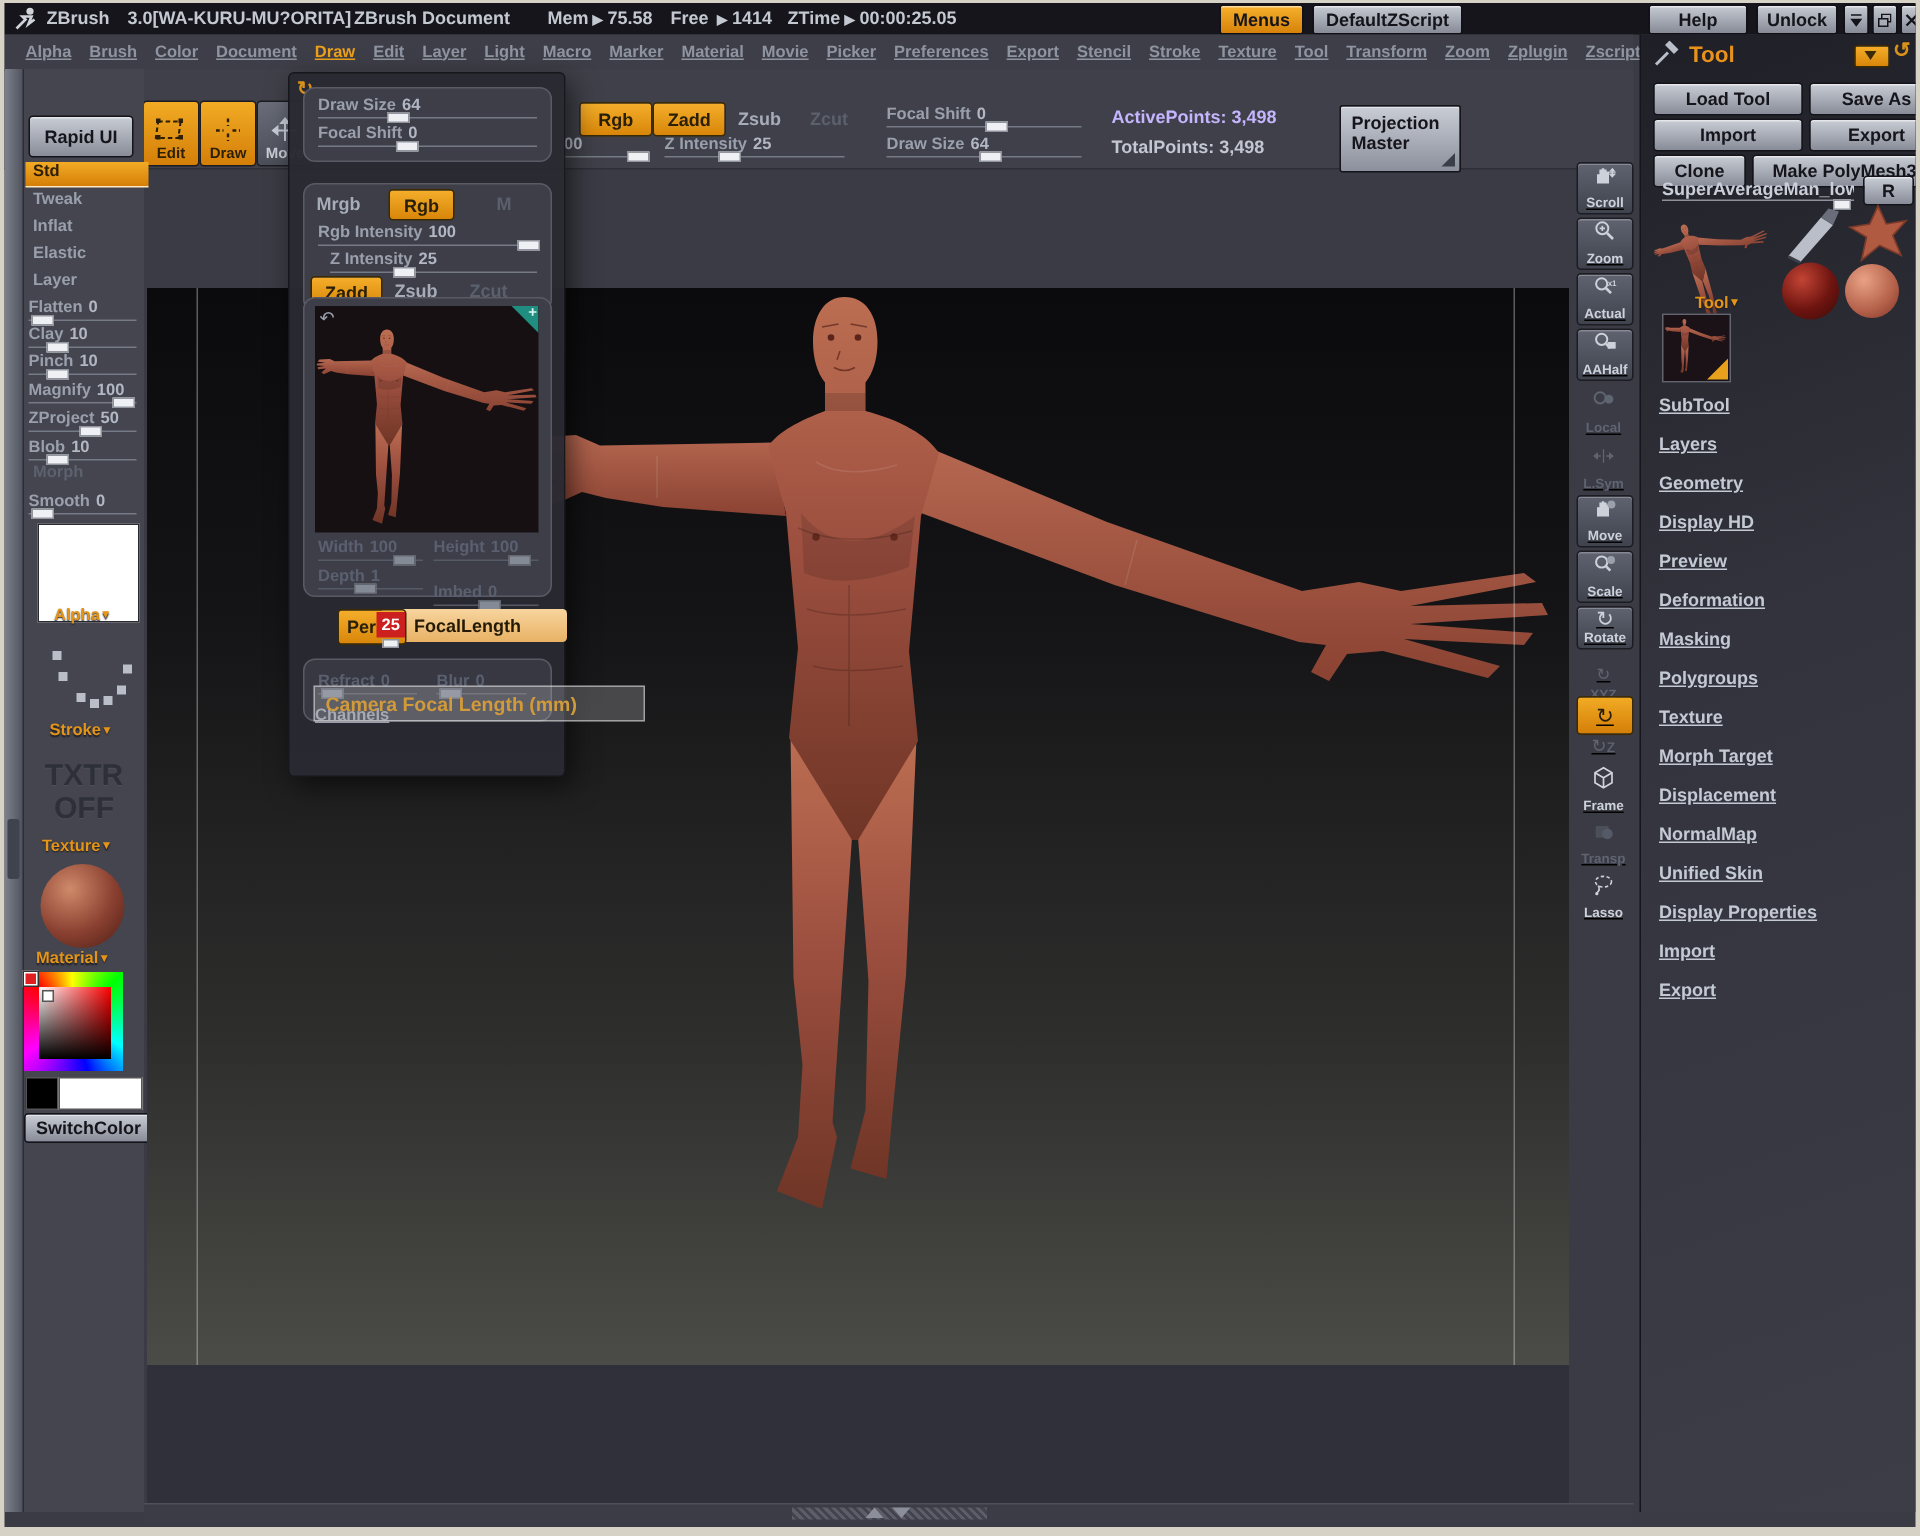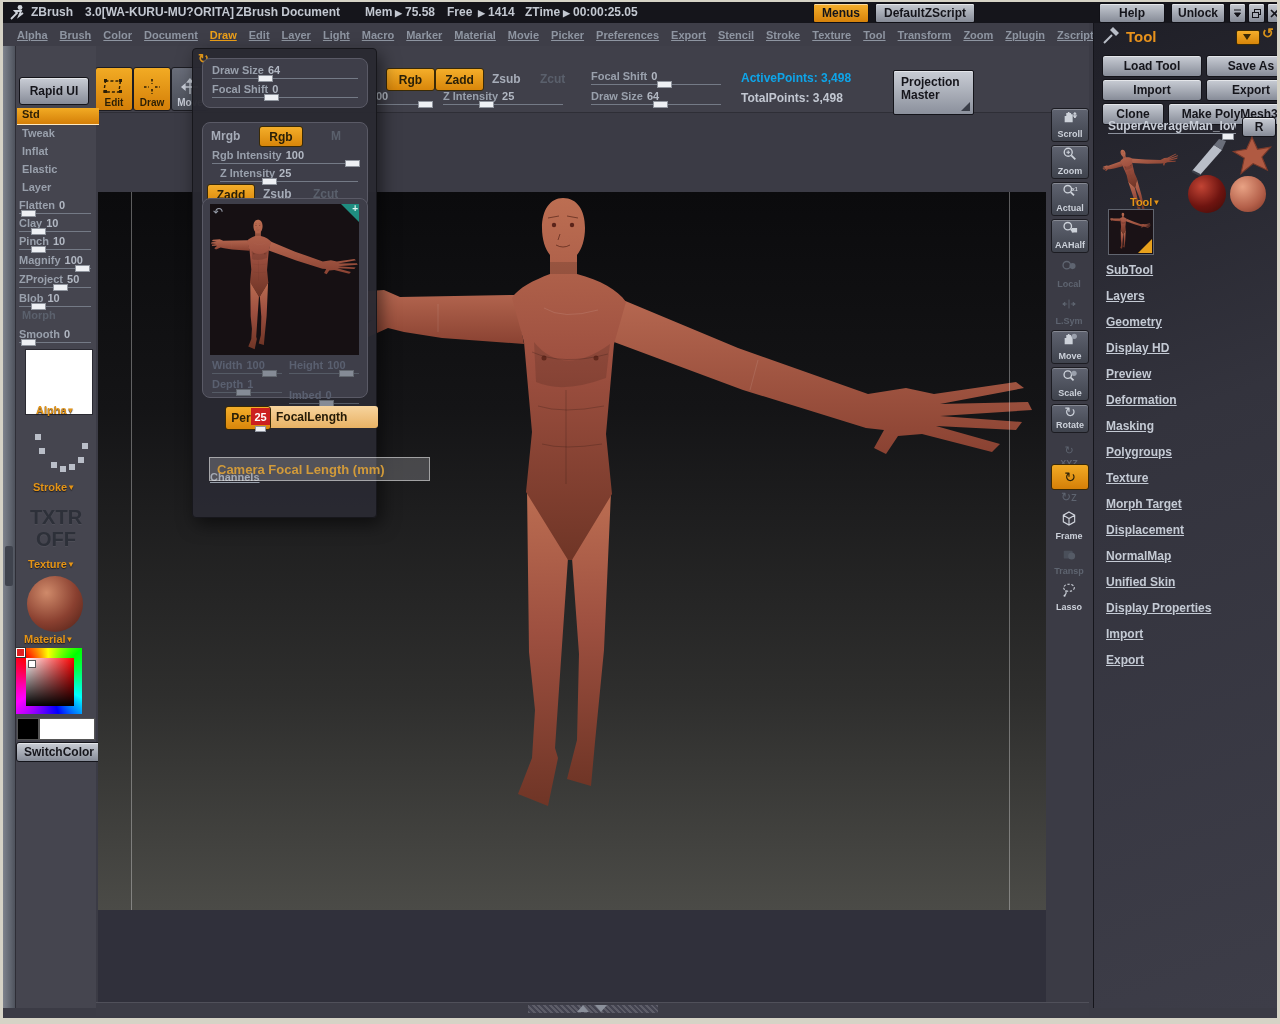--- a/index.html
+++ b/index.html
@@ -64,21 +64,21 @@
   .canvas{position:absolute;left:95px;top:190px;width:948px;height:718px;
     background:linear-gradient(#0b0b0d 0%,#141416 30%,#2e2e2d 70%,#4b4b47 100%);overflow:hidden;}
   .vline{position:absolute;top:0;bottom:0;width:1px;background:rgba(225,225,225,.38);}
   .canvas-lower{position:absolute;left:95px;top:908px;width:948px;height:92px;background:#30303b;}
   .bottom-bar{position:absolute;left:93px;right:188px;top:1000px;height:13px;background:#3c3c46;border-top:1px solid #50505a;}
   .bb-handle{position:absolute;left:50%;top:2px;width:130px;height:8px;margin-left:-65px;
     background:repeating-linear-gradient(45deg,#5d5d68 0 2px,#434350 2px 4px);cursor:pointer;}
   .bb-tri{position:absolute;top:2px;width:0;height:0;border-left:6px solid transparent;border-right:6px solid transparent;}
   
   .rstrip{position:absolute;left:1046px;top:100px;width:42px;height:540px;}
-  .rsb{position:absolute;left:2px;width:36px;text-align:center;cursor:pointer;}
+  .rsb{position:absolute;left:2px;width:36px;text-align:center;cursor:pointer;text-decoration:underline;}
   .rsb.boxed{background:linear-gradient(#62industry,#3f434d);}
   .rsb.boxed{background:linear-gradient(#5f6370,#3f434d);border:1px solid #1c1c22;border-radius:3px;box-shadow:inset 0 1px 0 rgba(255,255,255,.25);}
   .rsb .rlab{display:block;font-size:9px;font-weight:bold;color:#ccd1da;line-height:10px;padding-bottom:2px;}
   .rsb.dim .rlab{color:#5e6470;}
   .rsb .glyph{font-size:14px;color:#ccd1da;line-height:15px;display:block;}
   .rsb.dim .glyph{color:#5e6470;}
   .rsb.sel{background:linear-gradient(#f2ab24,#d47f08);border:1px solid #3a2a06;border-radius:3px;}
   .rsb.sel .glyph{color:#2a2008;}
   
   .tpanel{position:absolute;left:1090px;top:21px;width:186px;bottom:10px;
@@ -252,21 +252,21 @@
       <i class="track"></i><i class="knob" style="left:36px"></i>
     </div>
     <div class="zsl" style="left:588px;top:24px;width:130px">
       <span class="lab">Focal Shift</span><span class="val">0</span>
       <i class="track"></i><i class="knob" style="left:66px"></i>
     </div>
     <div class="zsl" style="left:588px;top:44px;width:130px">
       <span class="lab">Draw Size</span><span class="val">64</span>
       <i class="track"></i><i class="knob" style="left:62px"></i>
     </div>
-    <div style="position:absolute;left:738px;top:25px;font-size:12px;font-weight:bold;color:#0ea5e9;white-space:nowrap">
+    <div style="position:absolute;left:738px;top:25px;font-size:12px;font-weight:bold;color:#c4b5fd;white-space:nowrap">
       <span>ActivePoints:</span> <span>3,498</span>
     </div>
     <div style="position:absolute;left:738px;top:45px;font-size:12px;font-weight:bold;color:#c2c7d1;white-space:nowrap">
       <span>TotalPoints:</span> <span>3,498</span>
     </div>
     <div class="pm-btn">
       <span>Projection Master</span>
       <i class="corner"></i>
     </div>
   </div>
@@ -573,17 +573,27 @@
         <span class="lab">Imbed</span><span class="val">0</span>
         <i class="track"></i><i class="knob" style="left:30px"></i>
       </div>
     </div>
     <div class="obtn" style="position:absolute;left:32px;top:357px;width:44px;height:22px;z-index:1">Persp</div>
     <div class="persp-bar">
         <span>FocalLength</span>
       </div>
     <div class="badge25">25</div>
     <i class="badge-knob"></i>
+    <div class="dgroup dim" style="top:390px;height:40px">
+      <div class="zsl dim" style="left:9px;top:8px;width:66px">
+        <span class="lab">Refract</span><span class="val">0</span>
+        <i class="track"></i><i class="knob" style="left:2px"></i>
+      </div>
+      <div class="zsl dim" style="left:88px;top:8px;width:60px">
+        <span class="lab">Blur</span><span class="val">0</span>
+        <i class="track"></i><i class="knob" style="left:2px"></i>
+      </div>
+    </div>
     <div class="channels">Channels</div>
     <div class="tooltip">Camera Focal Length (mm)</div>
   </div>
 
 </div>
 
 </body></html>

